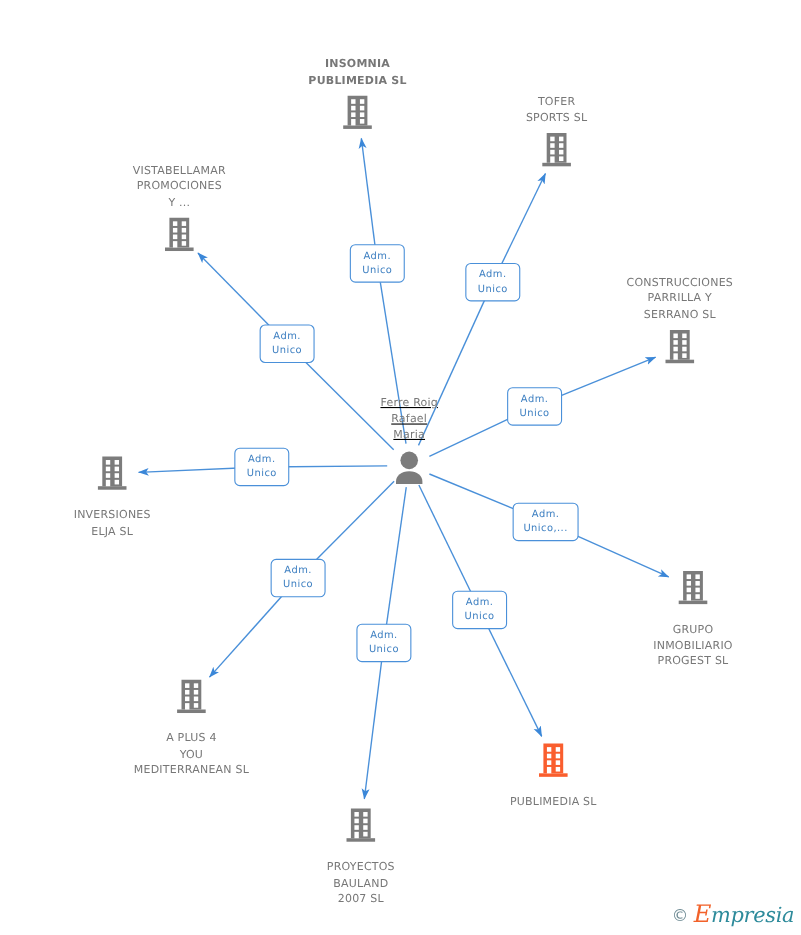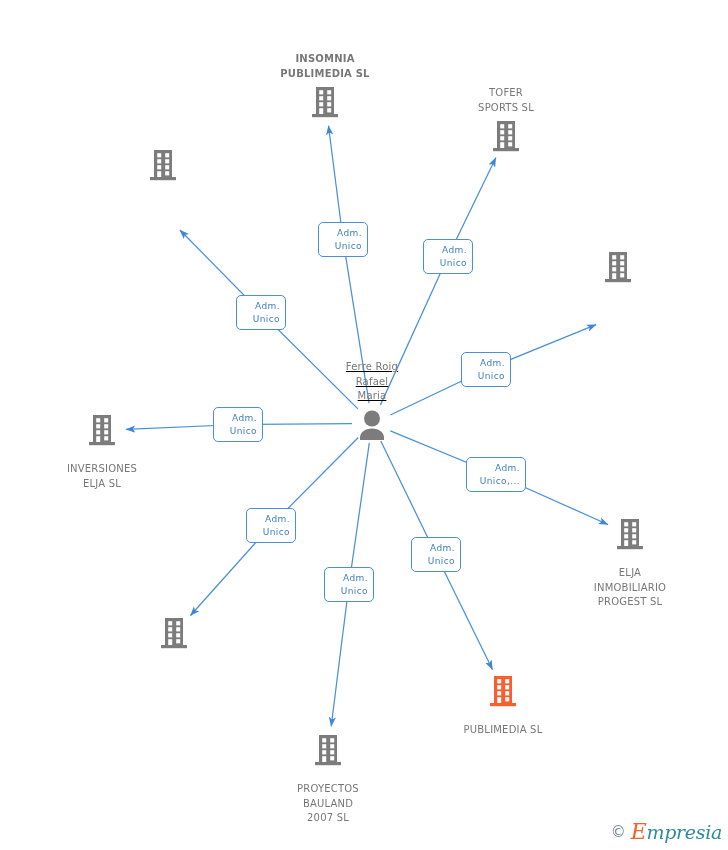--- a/index.html
+++ b/index.html
@@ -54,21 +54,21 @@
   .rel-label {
     position: absolute;
     box-sizing: border-box;
     background: #ffffff;
     border: 1px solid #4a90d9;
     border-radius: 5px;
     color: #3d7fc1;
     font-family: "DejaVu Sans", sans-serif;
     font-size: 9px;
     line-height: 13px;
-    text-align: right;
+    text-align: center;
     padding: 4px 5px 3px 5px;
     white-space: pre-line;
     letter-spacing: 0.4px;
   }
 
   
   #watermark {
     position: absolute;
     right: 6px;
     bottom: 6px;
@@ -175,34 +175,40 @@
             <rect x="17.2" y="4.2" width="4" height="4.2" fill="#ffffff"></rect>
             <rect x="9.2" y="10.2" width="4" height="4.2" fill="#ffffff"></rect>
             <rect x="17.2" y="10.2" width="4" height="4.2" fill="#ffffff"></rect>
             <rect x="9.2" y="16.2" width="4" height="4.2" fill="#ffffff"></rect>
             <rect x="17.2" y="16.2" width="4" height="4.2" fill="#ffffff"></rect>
             <rect x="17.2" y="22.2" width="4" height="4.2" fill="#ffffff"></rect>
             <rect x="9.2" y="22.2" width="4" height="5.8" fill="#ffffff"></rect>
           </svg></span>
       </div>
       <div class="node caption-top" style="left: 163px; top: 148.5px;">
+        <div class="caption">VISTABELLAMAR
+PROMOCIONES
+Y ...</div>
         <span class="glyph"><svg width="30" height="32" viewBox="0 0 30 32">
             <path d="M6 1h18v27H6z" fill="#7c7c7c"></path>
             <rect x="2" y="28" width="26" height="3.2" fill="#7c7c7c"></rect>
             <rect x="9.2" y="4.2" width="4" height="4.2" fill="#ffffff"></rect>
             <rect x="17.2" y="4.2" width="4" height="4.2" fill="#ffffff"></rect>
             <rect x="9.2" y="10.2" width="4" height="4.2" fill="#ffffff"></rect>
             <rect x="17.2" y="10.2" width="4" height="4.2" fill="#ffffff"></rect>
             <rect x="9.2" y="16.2" width="4" height="4.2" fill="#ffffff"></rect>
             <rect x="17.2" y="16.2" width="4" height="4.2" fill="#ffffff"></rect>
             <rect x="17.2" y="22.2" width="4" height="4.2" fill="#ffffff"></rect>
             <rect x="9.2" y="22.2" width="4" height="5.8" fill="#ffffff"></rect>
           </svg></span>
       </div>
       <div class="node caption-top" style="left: 618px; top: 250.5px;">
+        <div class="caption">CONSTRUCCIONES
+PARRILLA Y
+SERRANO SL</div>
         <span class="glyph"><svg width="30" height="32" viewBox="0 0 30 32">
             <path d="M6 1h18v27H6z" fill="#7c7c7c"></path>
             <rect x="2" y="28" width="26" height="3.2" fill="#7c7c7c"></rect>
             <rect x="9.2" y="4.2" width="4" height="4.2" fill="#ffffff"></rect>
             <rect x="17.2" y="4.2" width="4" height="4.2" fill="#ffffff"></rect>
             <rect x="9.2" y="10.2" width="4" height="4.2" fill="#ffffff"></rect>
             <rect x="17.2" y="10.2" width="4" height="4.2" fill="#ffffff"></rect>
             <rect x="9.2" y="16.2" width="4" height="4.2" fill="#ffffff"></rect>
             <rect x="17.2" y="16.2" width="4" height="4.2" fill="#ffffff"></rect>
             <rect x="17.2" y="22.2" width="4" height="4.2" fill="#ffffff"></rect>
@@ -231,37 +237,40 @@
             <rect x="2" y="28" width="26" height="3.2" fill="#7c7c7c"></rect>
             <rect x="9.2" y="4.2" width="4" height="4.2" fill="#ffffff"></rect>
             <rect x="17.2" y="4.2" width="4" height="4.2" fill="#ffffff"></rect>
             <rect x="9.2" y="10.2" width="4" height="4.2" fill="#ffffff"></rect>
             <rect x="17.2" y="10.2" width="4" height="4.2" fill="#ffffff"></rect>
             <rect x="9.2" y="16.2" width="4" height="4.2" fill="#ffffff"></rect>
             <rect x="17.2" y="16.2" width="4" height="4.2" fill="#ffffff"></rect>
             <rect x="17.2" y="22.2" width="4" height="4.2" fill="#ffffff"></rect>
             <rect x="9.2" y="22.2" width="4" height="5.8" fill="#ffffff"></rect>
           </svg></span>
-        <div class="caption">ELJA
+        <div class="caption">GRUPO
 INMOBILIARIO
 PROGEST SL</div>
       </div>
       <div class="node caption-bottom" style="left: 174px; top: 617px;">
         <span class="glyph"><svg width="30" height="32" viewBox="0 0 30 32">
             <path d="M6 1h18v27H6z" fill="#7c7c7c"></path>
             <rect x="2" y="28" width="26" height="3.2" fill="#7c7c7c"></rect>
             <rect x="9.2" y="4.2" width="4" height="4.2" fill="#ffffff"></rect>
             <rect x="17.2" y="4.2" width="4" height="4.2" fill="#ffffff"></rect>
             <rect x="9.2" y="10.2" width="4" height="4.2" fill="#ffffff"></rect>
             <rect x="17.2" y="10.2" width="4" height="4.2" fill="#ffffff"></rect>
             <rect x="9.2" y="16.2" width="4" height="4.2" fill="#ffffff"></rect>
             <rect x="17.2" y="16.2" width="4" height="4.2" fill="#ffffff"></rect>
             <rect x="17.2" y="22.2" width="4" height="4.2" fill="#ffffff"></rect>
             <rect x="9.2" y="22.2" width="4" height="5.8" fill="#ffffff"></rect>
           </svg></span>
+        <div class="caption">A PLUS 4
+YOU
+MEDITERRANEAN SL</div>
       </div>
       <div class="node caption-bottom" style="left: 503px; top: 675px;">
         <span class="glyph"><svg width="30" height="32" viewBox="0 0 30 32">
             <path d="M6 1h18v27H6z" fill="#fa5e2e"></path>
             <rect x="2" y="28" width="26" height="3.2" fill="#fa5e2e"></rect>
             <rect x="9.2" y="4.2" width="4" height="4.2" fill="#ffffff"></rect>
             <rect x="17.2" y="4.2" width="4" height="4.2" fill="#ffffff"></rect>
             <rect x="9.2" y="10.2" width="4" height="4.2" fill="#ffffff"></rect>
             <rect x="17.2" y="10.2" width="4" height="4.2" fill="#ffffff"></rect>
             <rect x="9.2" y="16.2" width="4" height="4.2" fill="#ffffff"></rect>

